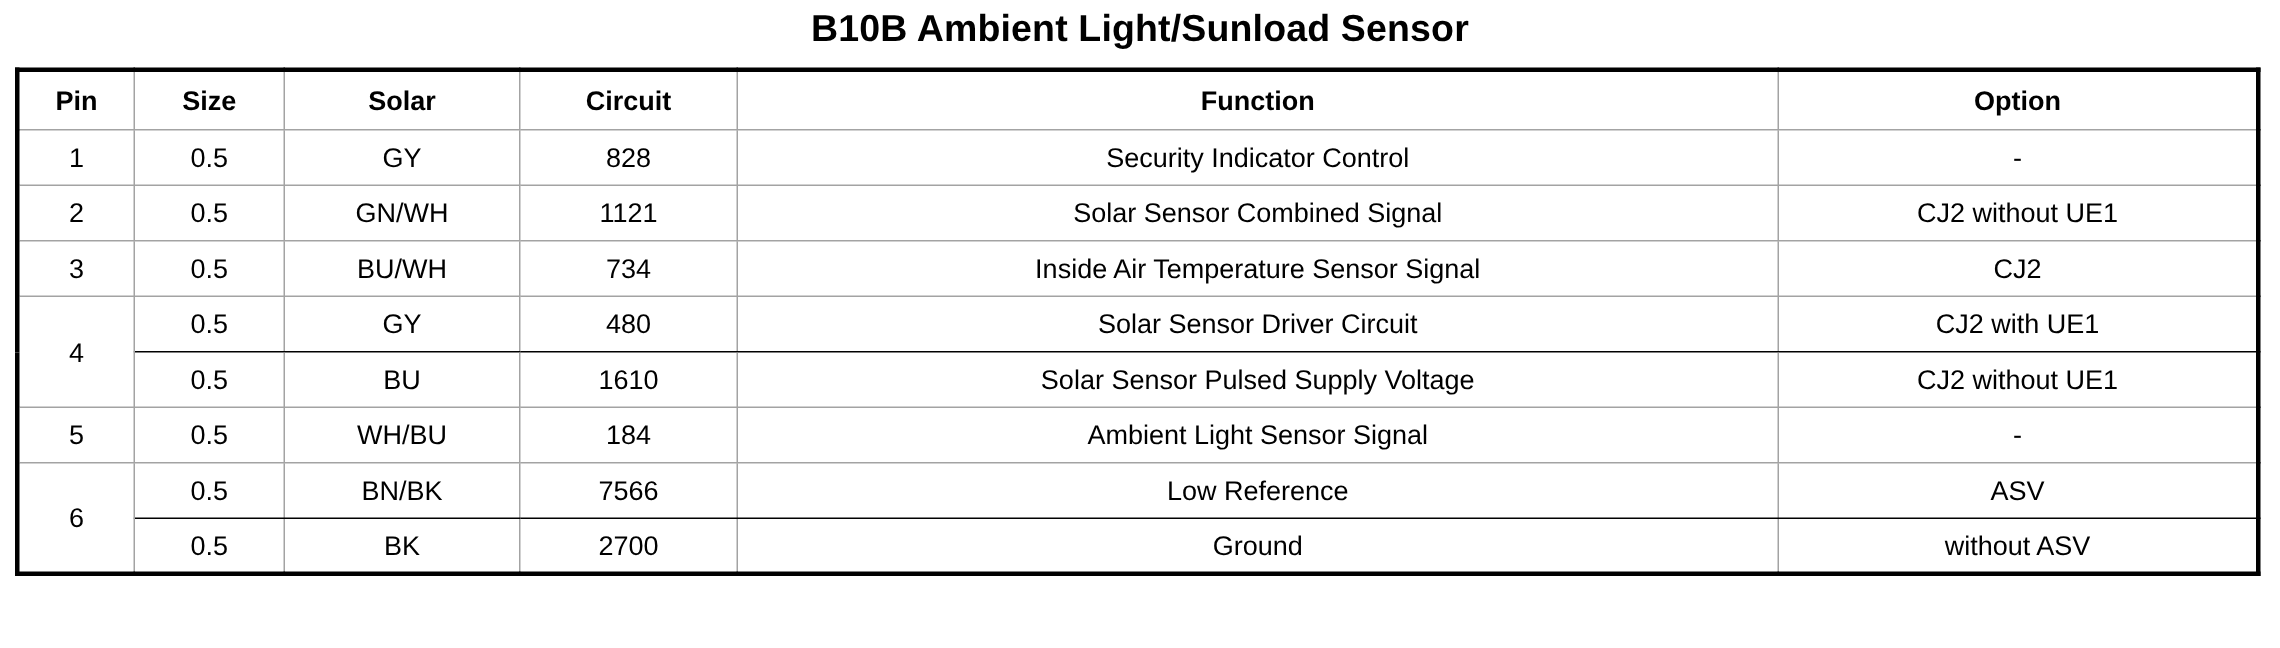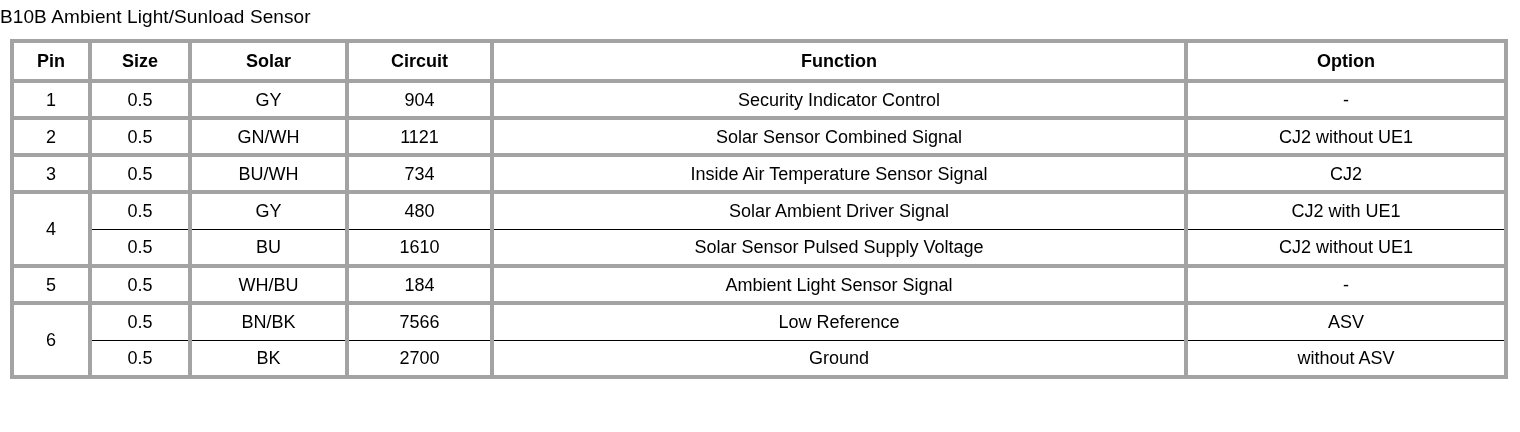--- a/index.html
+++ b/index.html
@@ -8,39 +8,39 @@
     background: #ffffff;
   }
   body {
     width: 1520px;
     height: 432px;
     font-family: "Liberation Sans", sans-serif;
     color: #000000;
     overflow: hidden;
   }
   #page-title {
-    text-align: left;
-    font-size: 19px;
-    font-weight: normal;
+    text-align: center;
+    font-size: 25px;
+    font-weight: bold;
     line-height: 1;
     padding-top: 7px;
     letter-spacing: 0.1px;
   }
   .table-wrap {
     padding: 13px 16px 0 10px;
   }
   table.pinout {
     border-collapse: collapse;
     table-layout: fixed;
     width: 1494px;
     border: 3px solid #000;
   }
   table.pinout td,
   table.pinout th {
-    border: 4px solid #a3a3a3;
+    border: 1px solid #a3a3a3;
     font-size: 18px;
     font-weight: normal;
     height: 37px;
     line-height: 1;
     padding: 0;
     text-align: center;
     vertical-align: middle;
     box-sizing: border-box;
   }
   table.pinout th {
@@ -88,21 +88,21 @@
         <th>Circuit</th>
         <th class="fn">Function</th>
         <th>Option</th>
       </tr>
     </thead>
     <tbody>
         <tr>
           <td>1</td>
           <td>0.5</td>
           <td>GY</td>
-          <td>904</td>
+          <td>828</td>
           <td class="fn">Security Indicator Control</td>
           <td>-</td>
         </tr>
         <tr>
           <td>2</td>
           <td>0.5</td>
           <td>GN/WH</td>
           <td>1121</td>
           <td class="fn">Solar Sensor Combined Signal</td>
           <td>CJ2 without UE1</td>
@@ -113,21 +113,21 @@
           <td>BU/WH</td>
           <td>734</td>
           <td class="fn">Inside Air Temperature Sensor Signal</td>
           <td>CJ2</td>
         </tr>
         <tr class="sub-top">
           <td rowspan="2">4</td>
           <td class=" subdiv">0.5</td>
           <td class=" subdiv">GY</td>
           <td class=" subdiv">480</td>
-          <td class="fn subdiv">Solar Ambient Driver Signal</td>
+          <td class="fn subdiv">Solar Sensor Driver Circuit</td>
           <td class=" subdiv">CJ2 with UE1</td>
         </tr>
         <tr class="sub-bottom">
           <td class=" subdiv">0.5</td>
           <td class=" subdiv">BU</td>
           <td class=" subdiv">1610</td>
           <td class="fn subdiv">Solar Sensor Pulsed Supply Voltage</td>
           <td class=" subdiv">CJ2 without UE1</td>
         </tr>
         <tr>

